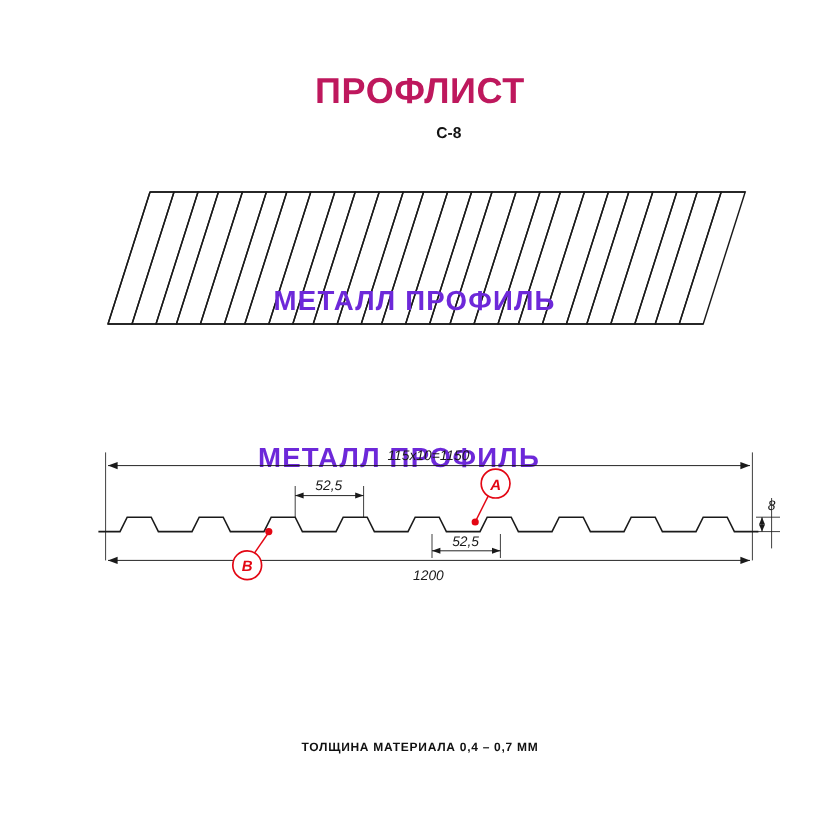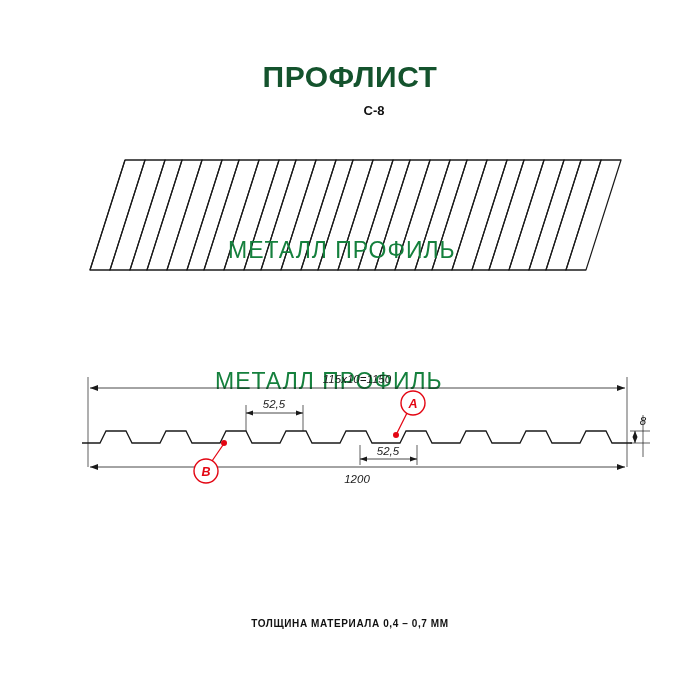--- a/index.html
+++ b/index.html
@@ -22,21 +22,21 @@
   }
   .title {
     position: absolute;
     top: 60px;
     left: 0;
     width: 700px;
     text-align: center;
     font-size: 30px;
     font-weight: bold;
     letter-spacing: 0.5px;
-    color: #14532d;
+    color: #be185d;
   }
   .subtitle {
     position: absolute;
     top: 103px;
     left: 0;
     width: 700px;
     text-align: center;
     font-size: 13px;
     font-weight: bold;
     color: #111111;
@@ -64,22 +64,22 @@
     width: 700px;
     text-align: center;
     font-size: 10px;
     font-weight: bold;
     letter-spacing: 0.6px;
     color: #111111;
   }
   .wm {
     position: absolute;
     pointer-events: none;
-    color: #15803d;
-    font-weight: normal;
+    color: #6d28d9;
+    font-weight: bold;
     font-size: 23px;
     letter-spacing: 1px;
     white-space: nowrap;
     font-family: "Liberation Sans", sans-serif;
   }
   .wm-1 { top: 237px; left: 228px; }
   .wm-2 { top: 368px; left: 215px; }
   svg { display: block; overflow: visible; }
   text { font-family: "Liberation Sans", sans-serif; }
 </style>

